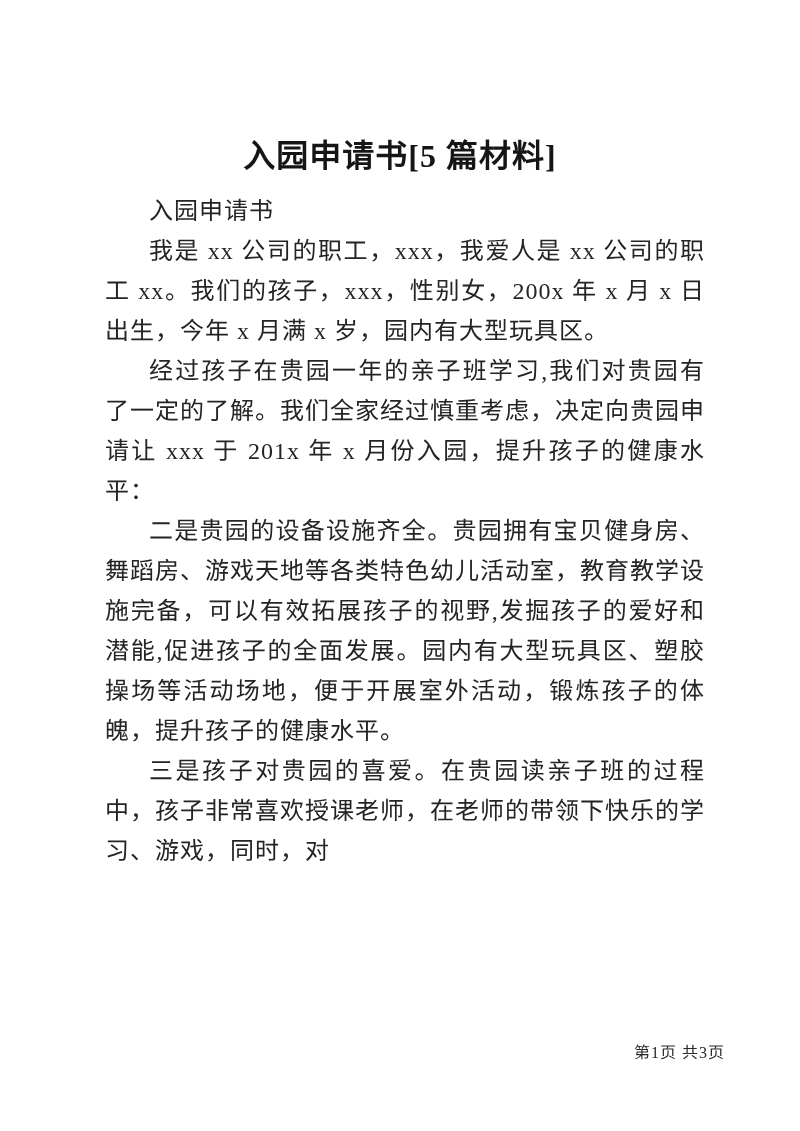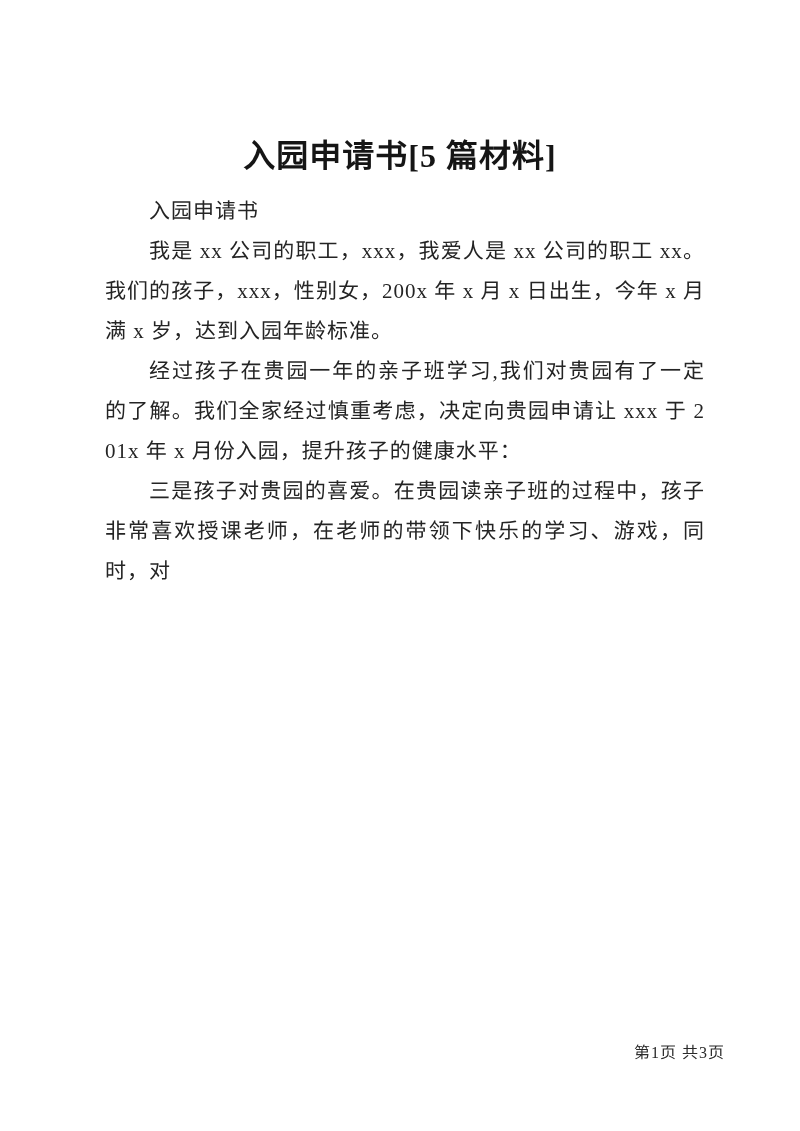--- a/index.html
+++ b/index.html
@@ -25,21 +25,21 @@
     font-weight: bold;
     color: #151515;
     line-height: 46px;
     letter-spacing: 1px;
   }
   .doc-body {
     margin: 12px 95px 0 105px;
   }
   .doc-body p {
     margin: 0;
-    font-size: 21px;
+    font-size: 24px;
     line-height: 40px;
     letter-spacing: 1px;
     text-align: justify;
     text-indent: 44px;
     color: #242424;
     word-break: break-all;
   }
   .doc-footer {
     position: absolute;
     top: 1038px;
@@ -53,20 +53,21 @@
 </style>
 </head>
 <body>
 
 <div class="page">
 
   <h1 class="doc-title">入园申请书[5 篇材料]</h1>
 
   <div class="doc-body">
     <p>入园申请书</p>
-    <p>我是 xx 公司的职工，xxx，我爱人是 xx 公司的职工 xx。我们的孩子，xxx，性别女，200x 年 x 月 x 日出生，今年 x 月满 x 岁，达到入园年龄标准。</p>
+    <p>我是 xx 公司的职工，xxx，我爱人是 xx 公司的职工 xx。我们的孩子，xxx，性别女，200x 年 x 月 x 日出生，今年 x 月满 x 岁，园内有大型玩具区。</p>
     <p>经过孩子在贵园一年的亲子班学习,我们对贵园有了一定的了解。我们全家经过慎重考虑，决定向贵园申请让 xxx 于 201x 年 x 月份入园，提升孩子的健康水平：</p>
+    <p>二是贵园的设备设施齐全。贵园拥有宝贝健身房、舞蹈房、游戏天地等各类特色幼儿活动室，教育教学设施完备，可以有效拓展孩子的视野,发掘孩子的爱好和潜能,促进孩子的全面发展。园内有大型玩具区、塑胶操场等活动场地，便于开展室外活动，锻炼孩子的体魄，提升孩子的健康水平。</p>
     <p>三是孩子对贵园的喜爱。在贵园读亲子班的过程中，孩子非常喜欢授课老师，在老师的带领下快乐的学习、游戏，同时，对</p>
   </div>
 
   <div class="doc-footer">第1页 共3页</div>
 
 </div>
 
 </body></html>

